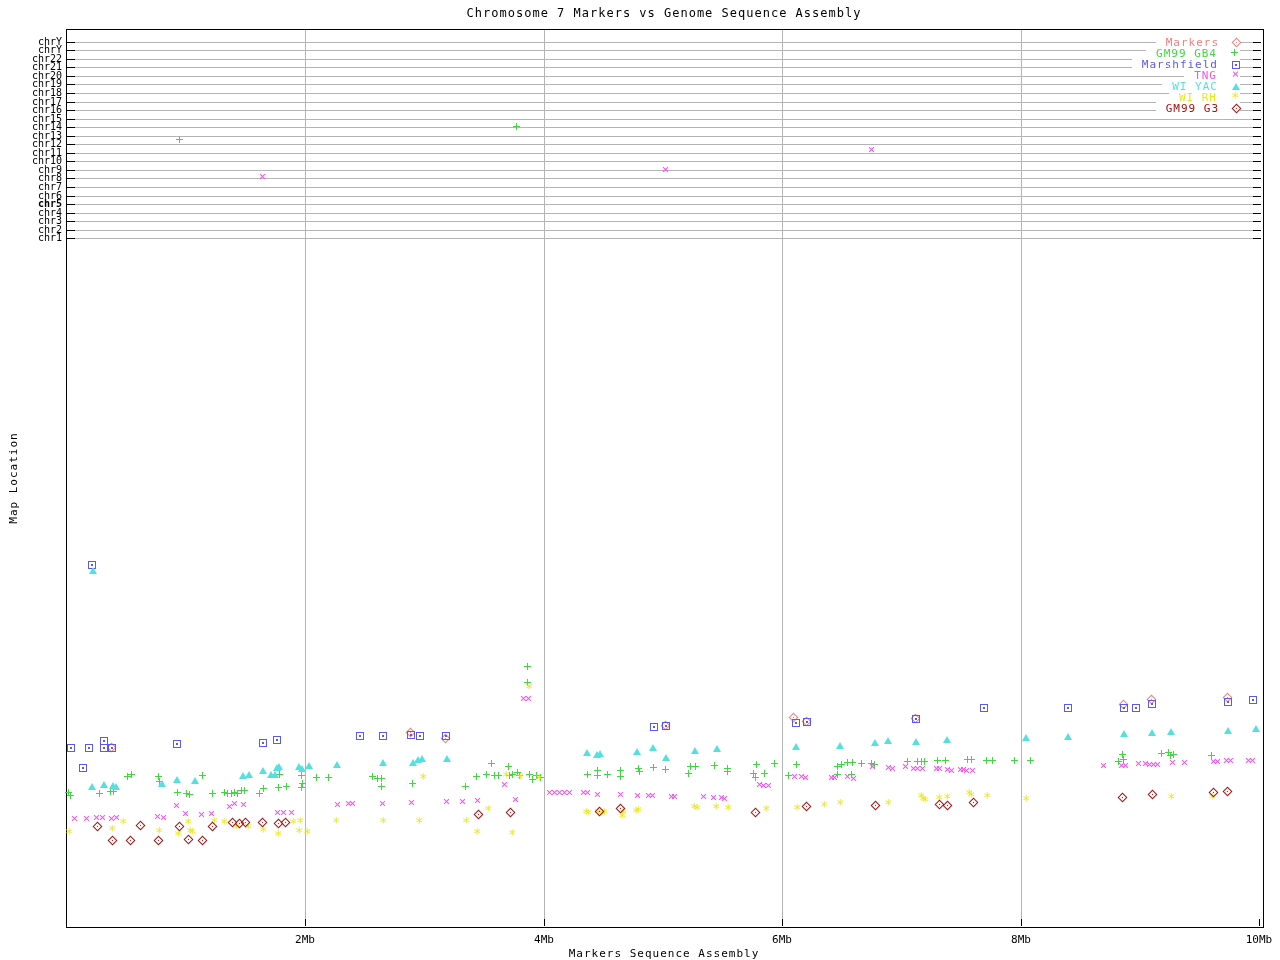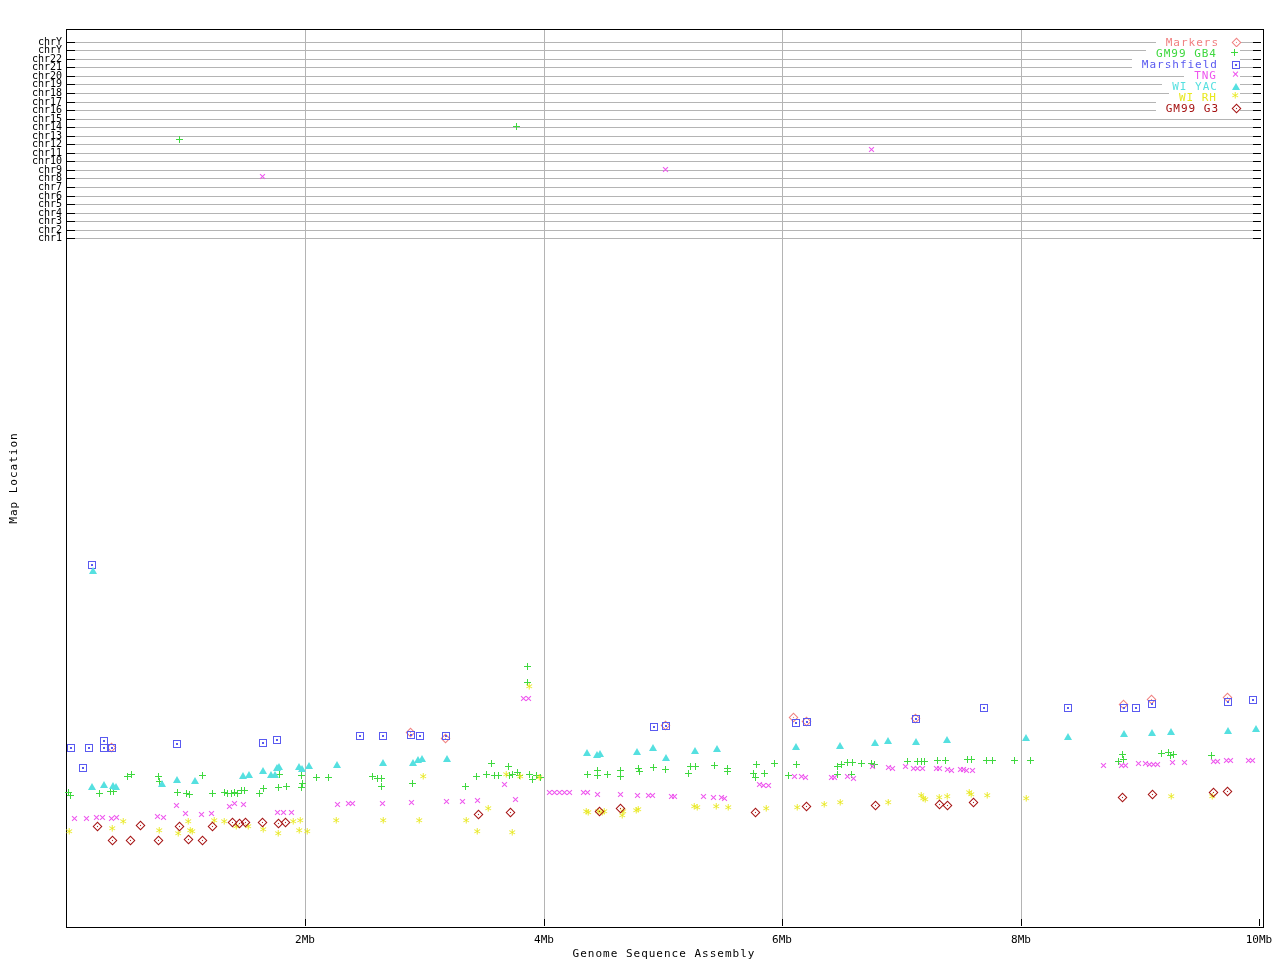--- a/index.html
+++ b/index.html
@@ -36,22 +36,23 @@
                   font-size:14px;line-height:9px;}
   .legendrow{position:absolute;right:40px;height:11px;line-height:11px;background:#fff;
              padding-left:10px;white-space:nowrap;z-index:3;}
   .legendrow .ltext{font-size:11px;letter-spacing:1px;vertical-align:middle;}
   .legendrow .pt-inline{margin-left:14px;}
 </style>
 </head>
 <body>
 
 <div class="stage">
+  <div class="title">Chromosome 7 Markers vs Genome Sequence Assembly</div>
   <div class="ylabel">Map Location</div>
-  <div class="xlabel">Genome Sequence Assembly</div>
+  <div class="xlabel">Markers Sequence Assembly</div>
   <div id="plot">
       <div class="border" style="left: 66px; top: 29px; width: 1196px; height: 897px;"></div>
       <div class="gridv" style="left: 305px; top: 30px; height: 895px;"></div>
       <div class="tick" style="left: 305px; top: 919px; width: 1px; height: 7px;"></div>
       <div class="xticklabel" style="left: 305px; top: 933px;">2Mb</div>
       <div class="gridv" style="left: 544px; top: 30px; height: 895px;"></div>
       <div class="tick" style="left: 544px; top: 919px; width: 1px; height: 7px;"></div>
       <div class="xticklabel" style="left: 544px; top: 933px;">4Mb</div>
       <div class="gridv" style="left: 782px; top: 30px; height: 895px;"></div>
       <div class="tick" style="left: 782px; top: 919px; width: 1px; height: 7px;"></div>
@@ -133,21 +134,21 @@
       <div class="tick" style="left: 67px; top: 187px; width: 8px; height: 1px;"></div>
       <div class="tick" style="left: 1253px; top: 187px; width: 8px; height: 1px;"></div>
       <div class="chrlabel" style="left: 2px; top: 182px;">chr7</div>
       <div class="chrline" style="left: 67px; top: 196px; width: 1194px;"></div>
       <div class="tick" style="left: 67px; top: 196px; width: 8px; height: 1px;"></div>
       <div class="tick" style="left: 1253px; top: 196px; width: 8px; height: 1px;"></div>
       <div class="chrlabel" style="left: 2px; top: 191px;">chr6</div>
       <div class="chrline" style="left: 67px; top: 204px; width: 1194px;"></div>
       <div class="tick" style="left: 67px; top: 204px; width: 8px; height: 1px;"></div>
       <div class="tick" style="left: 1253px; top: 204px; width: 8px; height: 1px;"></div>
-      <div class="chrlabel" style="left: 2px; top: 199px;">chr5</div>
+      <div class="chrlabel" style="left: 2px; top: 199px; font-weight: bold;">chr5</div>
       <div class="chrline" style="left: 67px; top: 213px; width: 1194px;"></div>
       <div class="tick" style="left: 67px; top: 213px; width: 8px; height: 1px;"></div>
       <div class="tick" style="left: 1253px; top: 213px; width: 8px; height: 1px;"></div>
       <div class="chrlabel" style="left: 2px; top: 208px;">chr4</div>
       <div class="chrline" style="left: 67px; top: 221px; width: 1194px;"></div>
       <div class="tick" style="left: 67px; top: 221px; width: 8px; height: 1px;"></div>
       <div class="tick" style="left: 1253px; top: 221px; width: 8px; height: 1px;"></div>
       <div class="chrlabel" style="left: 2px; top: 216px;">chr3</div>
       <div class="chrline" style="left: 67px; top: 230px; width: 1194px;"></div>
       <div class="tick" style="left: 67px; top: 230px; width: 8px; height: 1px;"></div>

